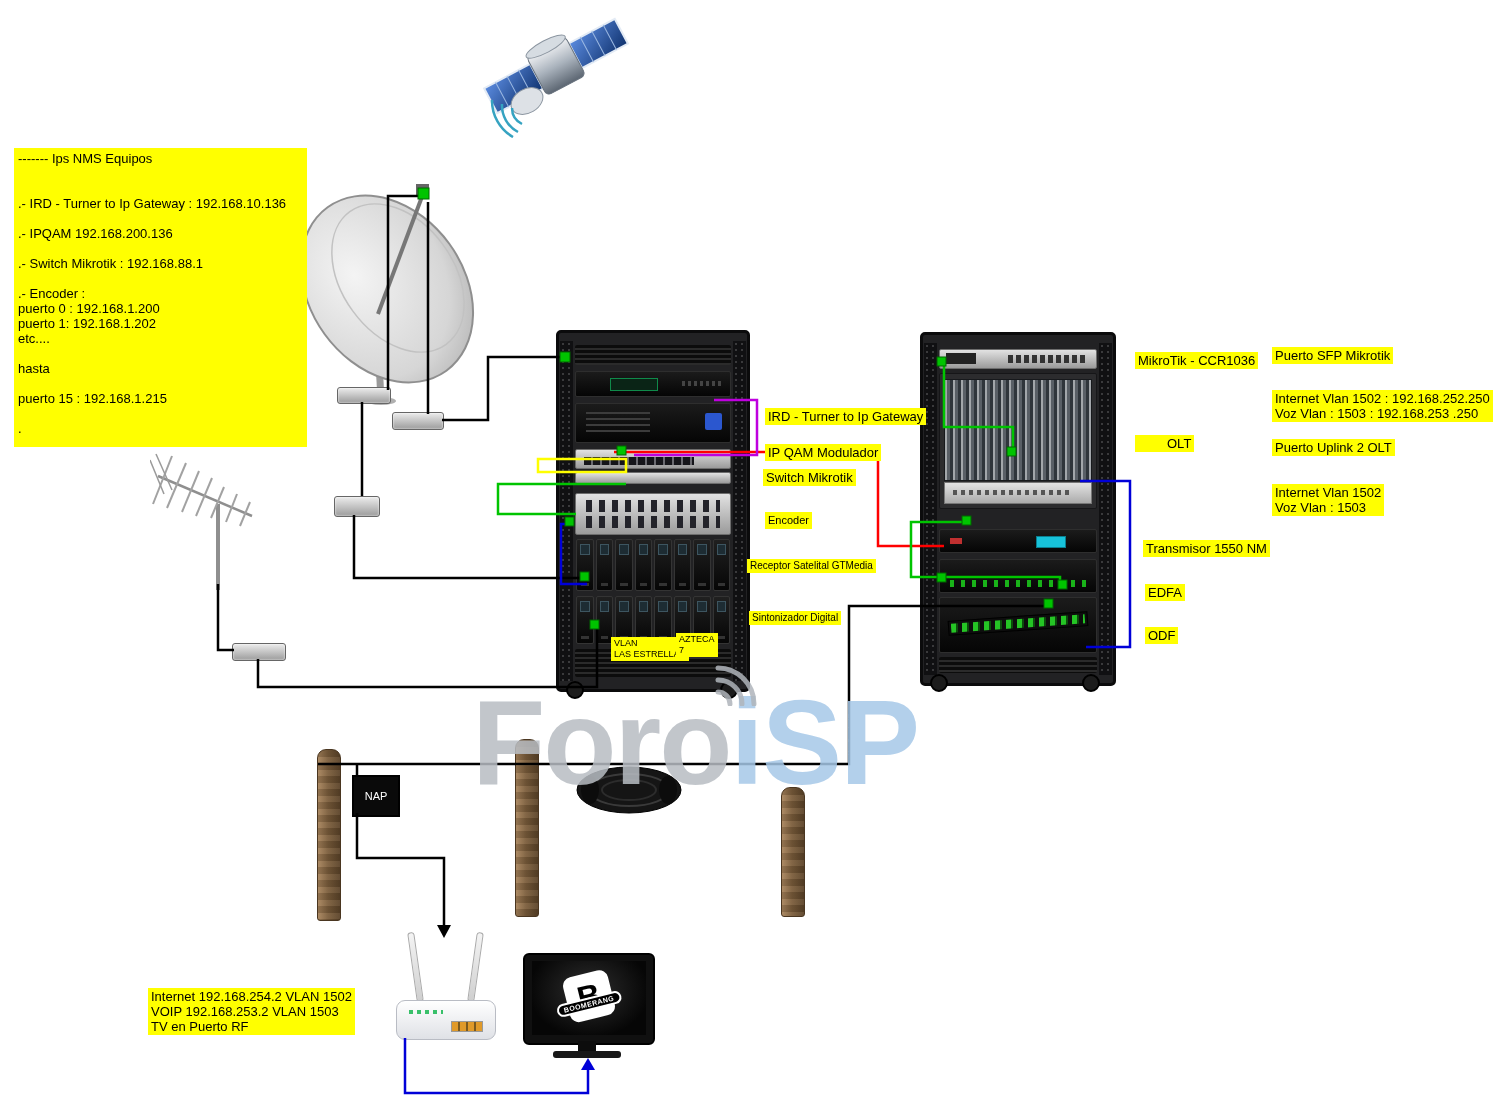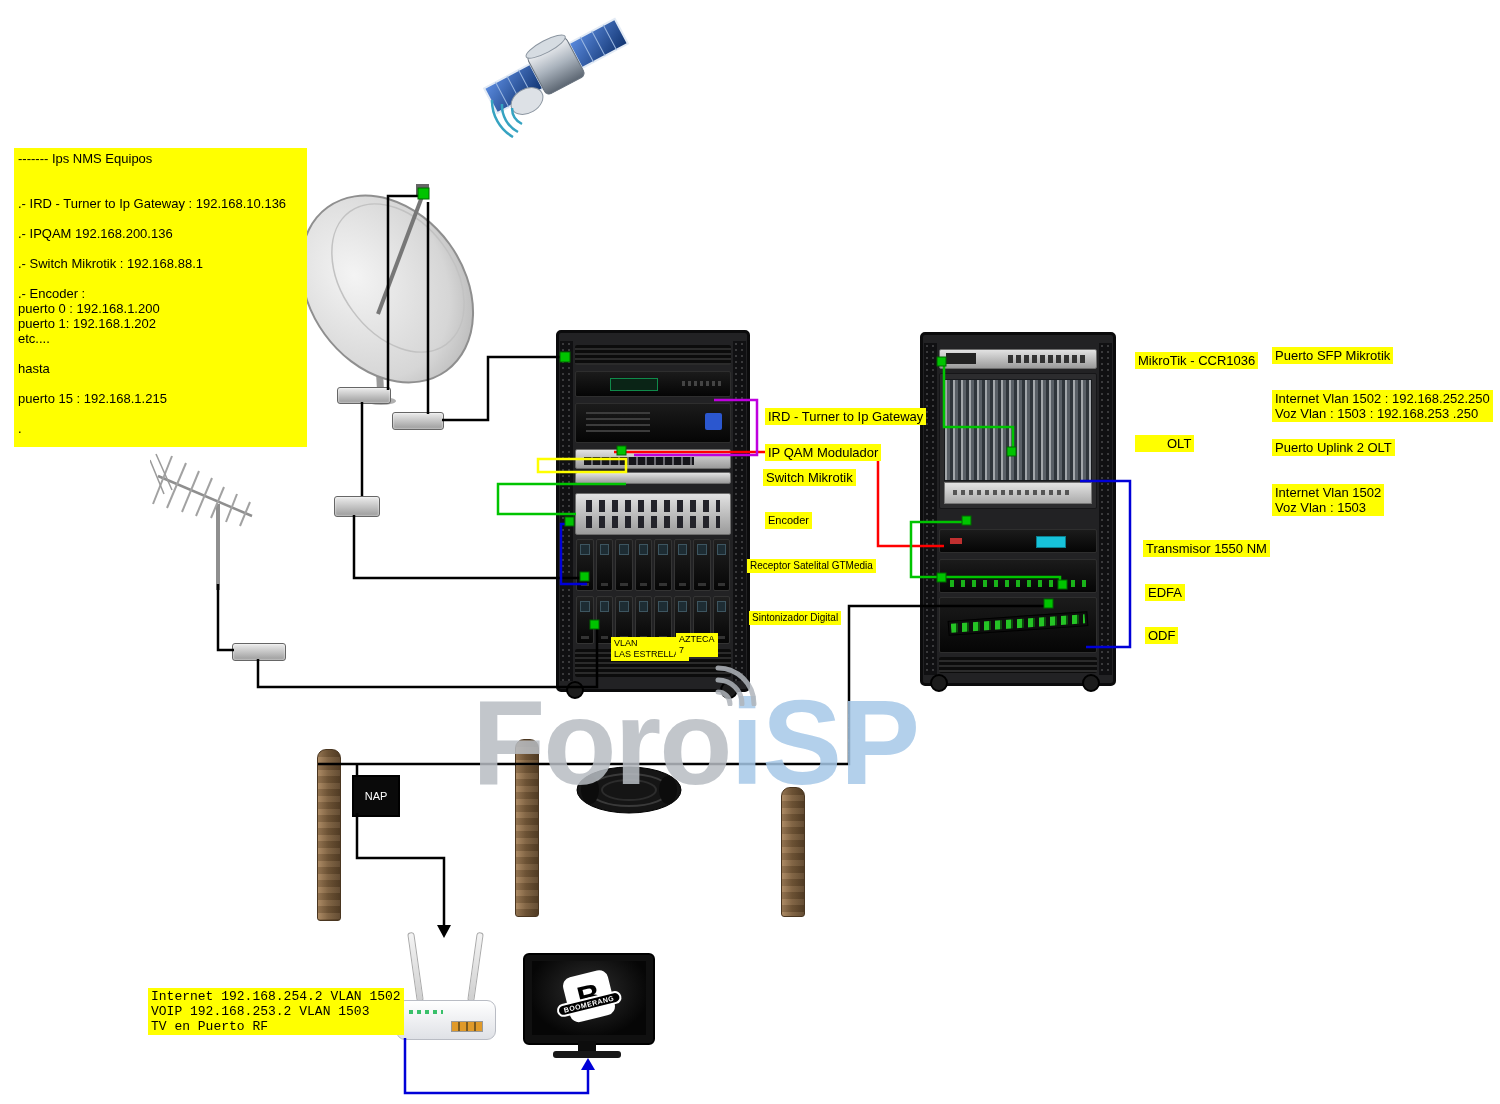--- a/index.html
+++ b/index.html
@@ -317,17 +317,17 @@
   <div class="ylabel" style="left:1135px;top:435px;padding-left:32px;">OLT</div>
   <div class="ylabel" style="left:1143px;top:540px;">Transmisor 1550 NM</div>
   <div class="ylabel" style="left:1145px;top:584px;">EDFA</div>
   <div class="ylabel" style="left:1145px;top:627px;">ODF</div>
   <div class="ylabel" style="left:1272px;top:347px;">Puerto SFP Mikrotik</div>
   <div class="ylabel" style="left:1272px;top:390px;">Internet Vlan 1502 : 192.168.252.250
 Voz Vlan : 1503 : 192.168.253 .250</div>
   <div class="ylabel" style="left:1272px;top:439px;">Puerto Uplink 2 OLT</div>
   <div class="ylabel" style="left:1272px;top:484px;">Internet Vlan 1502
 Voz Vlan : 1503</div>
-  <div class="ylabel" style="left:148px;top:988px;font-family:Liberation Mono, monospace;">Internet 192.168.254.2 VLAN 1502
+  <div class="ylabel" style="left:148px;top:988px;">Internet 192.168.254.2 VLAN 1502
 VOIP 192.168.253.2 VLAN 1503
 TV en Puerto RF</div>
 
 </div>
 
 </body></html>

